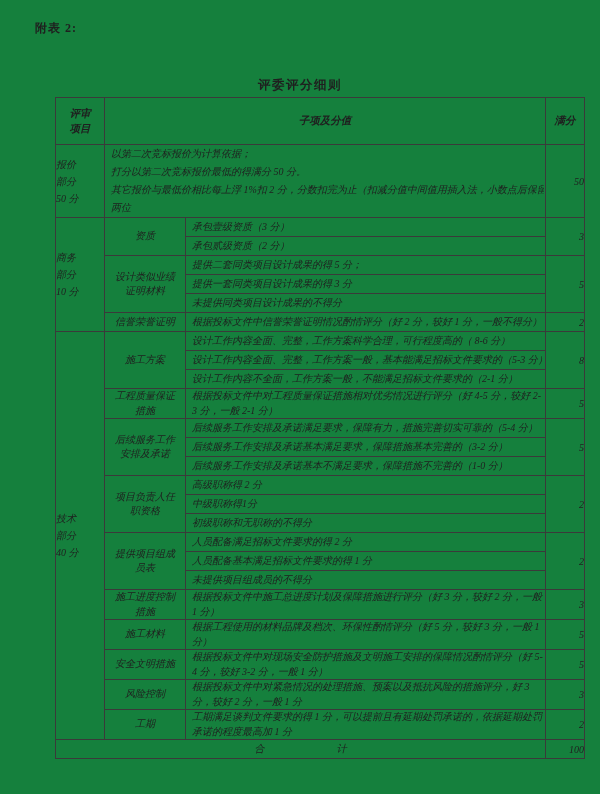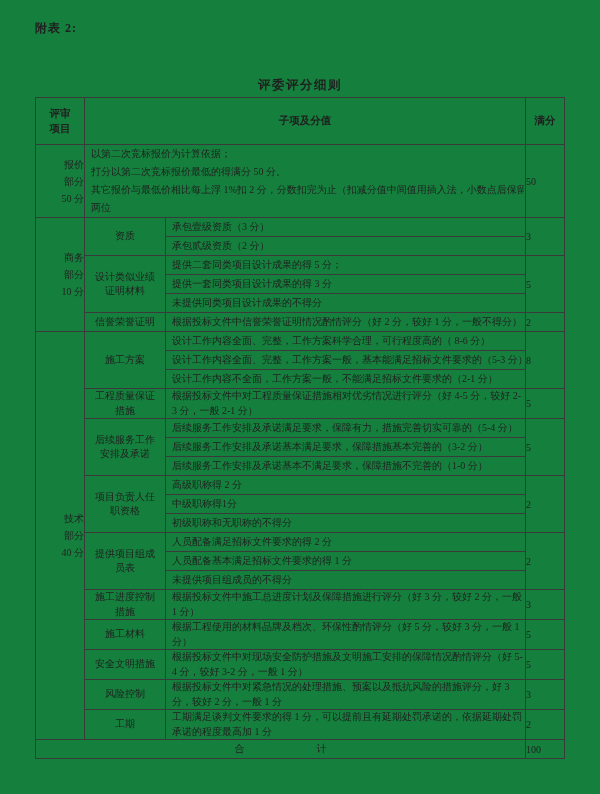--- a/index.html
+++ b/index.html
@@ -18,55 +18,56 @@
   }
   .doc-title {
     position: absolute; left: 0; right: 0; top: 48px;
     text-align: center; font-size: 13.5px; font-weight: bold; letter-spacing: 1px;
   }
   .doc-subtitle {
     position: absolute; left: 0; right: 0; top: 77px;
     text-align: center; font-size: 12.5px; font-weight: bold; letter-spacing: 1.5px;
   }
   table.score-table {
-    position: absolute; left: 35px; top: 97px;
+    position: absolute; left: 55px; top: 97px;
     width: 529px;
     border-collapse: collapse; table-layout: fixed;
     font-size: 10px;
+    font-style: italic;
   }
   .score-table td {
     border: 1px solid #3a3a3a;
     vertical-align: middle;
   }
   col.c1 { width: 49px; }
   col.c2 { width: 81px; }
   col.c3 { width: 360px; }
   col.c4 { width: 39px; }
 
   tr.rh  { height: 47px; }
   tr.rq  { height: 72px; }
   tr.r1  { height: 19px; }
   tr.r2  { height: 23px; }
 
   .c-head { font-weight: bold; text-align: center; font-size: 10.5px; }
   .c-head .hl { display: block; line-height: 15px; }
 
-  .c-item { text-align: right; }
+  .c-item { text-align: left; }
   .c-item .il { display: block; line-height: 17px; }
 
   .c-name {
     text-align: center; padding: 0 7px; line-height: 14.5px;
   }
   .c-desc {
     text-align: left; padding-left: 6px; padding-right: 1px; line-height: 14.5px;
   }
   .c-desc.single { white-space: nowrap; overflow: hidden; }
   .c-quote { padding-left: 6px; padding-right: 1px; }
   .c-quote .ql { display: block; line-height: 18px; white-space: nowrap; overflow: hidden; }
-  .c-score { text-align: left; }
+  .c-score { text-align: right; }
 
   .total-cell { text-align: center; }
   .total-wrap { display: flex; justify-content: center; gap: 72px; }
 </style>
 </head>
 <body>
 
 <div class="page">
 
   <div class="appendix">附表 2:</div>

